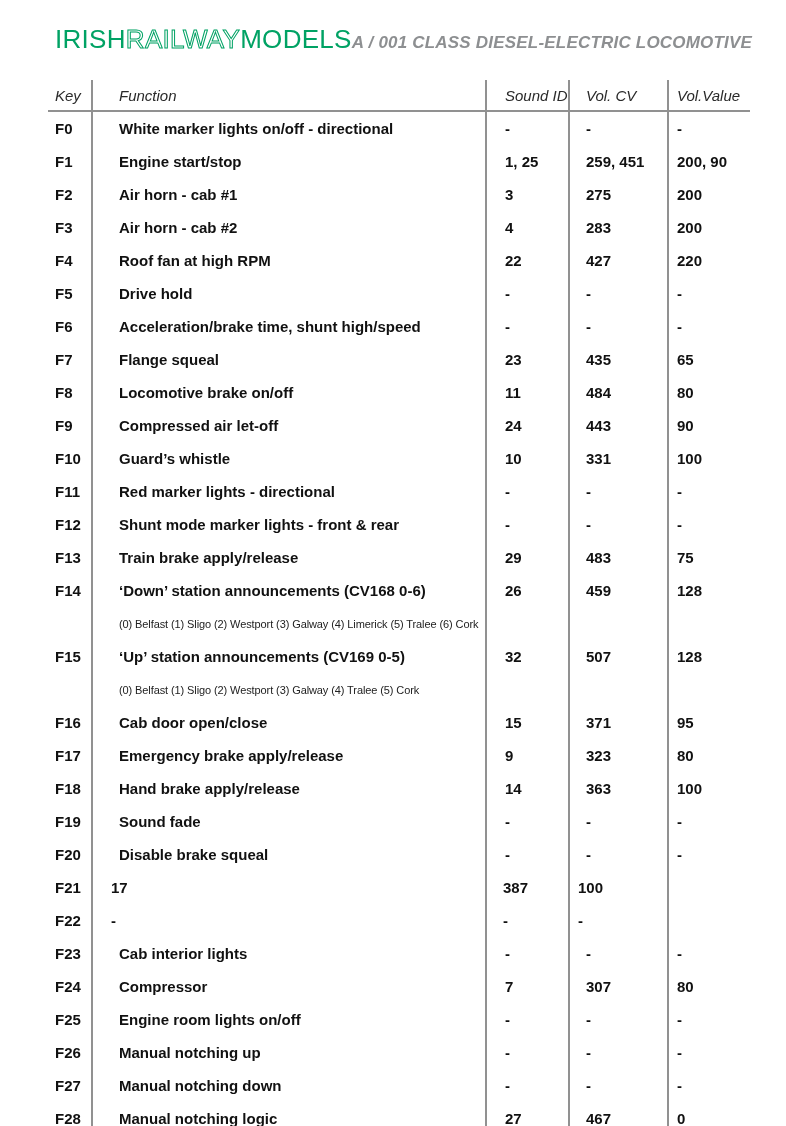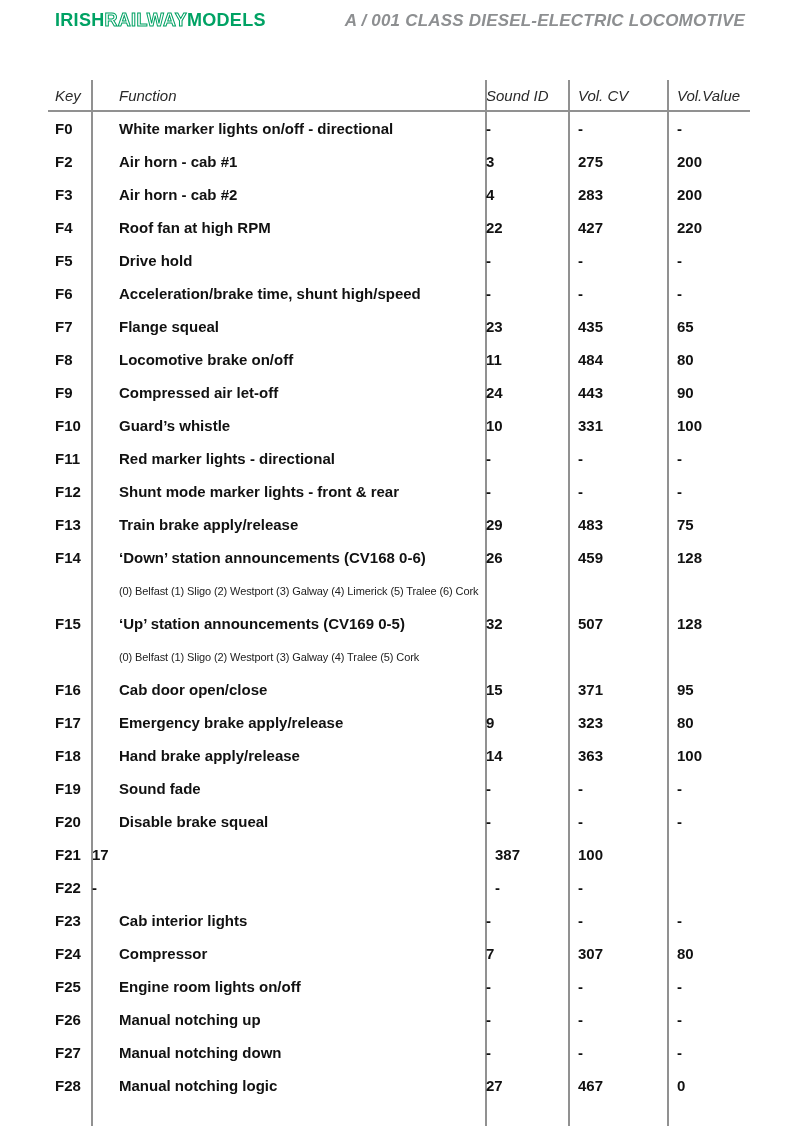--- a/index.html
+++ b/index.html
@@ -14,24 +14,25 @@
   }
   
   .masthead {
     position: absolute;
     top: 10px; left: 55px; right: 41px;
     display: flex;
     justify-content: space-between;
     align-items: baseline;
   }
   .logo {
-    font-size: 18px;
-    font-weight: bold;
+    font-size: 26px;
+    font-weight: normal;
     letter-spacing: 0.3px;
     white-space: nowrap;
+    margin-top: 14px;
   }
   .logo .solid { color: var(--brand-green); }
   .logo .outline {
     color: #ffffff;
     -webkit-text-stroke: 1px var(--brand-green);
   }
   .doc-title {
     font-size: 17px;
     font-style: italic;
     font-weight: bold;
@@ -79,22 +80,22 @@
   .trow { height: 33px; }
   .trow .cell {
     font-size: 15px;
     font-weight: bold;
     color: #111111;
     white-space: nowrap;
     overflow: visible;
   }
   .cell.key  { padding-left: 7px; }
   .cell.fn   { padding-left: 28px; }
-  .cell.sid  { padding-left: 1px; }
-  .cell.vcv  { padding-left: 10px; }
+  .cell.sid  { padding-left: 11px; margin-left: 9px; }
+  .cell.vcv  { padding-left: 18px; }
   .cell.vval { padding-left: 10px; }
   .note-row .cell.fn {
     font-size: 11px;
     font-weight: normal;
     color: #222222;
     letter-spacing: -0.1px;
   }
   :root {
     --brand-green: #00a264;
     --title-gray: #8d8f91;
@@ -128,20 +129,27 @@
     <div class="vline v4"></div>
     <div class="tbody" id="tbody">
   <div class="trow grid-row">
     <div class="cell key">F0</div>
     <div class="cell fn">White marker lights on/off - directional</div>
     <div class="cell sid">-</div>
     <div class="cell vcv">-</div>
     <div class="cell vval">-</div>
   </div>
 
+  <div class="trow grid-row">
+    <div class="cell key">F1</div>
+    <div class="cell fn">Engine start/stop</div>
+    <div class="cell sid">1, 25</div>
+    <div class="cell vcv">259, 451</div>
+    <div class="cell vval">200, 90</div>
+  </div>
 
   <div class="trow grid-row">
     <div class="cell key">F2</div>
     <div class="cell fn">Air horn - cab #1</div>
     <div class="cell sid">3</div>
     <div class="cell vcv">275</div>
     <div class="cell vval">200</div>
   </div>
 
   <div class="trow grid-row">

